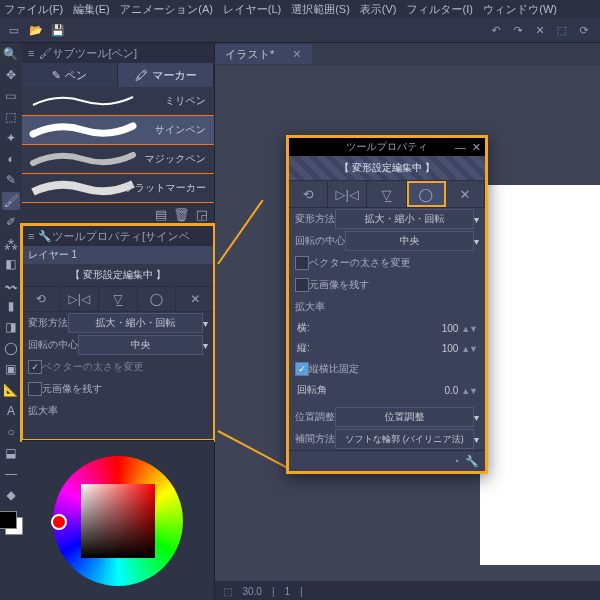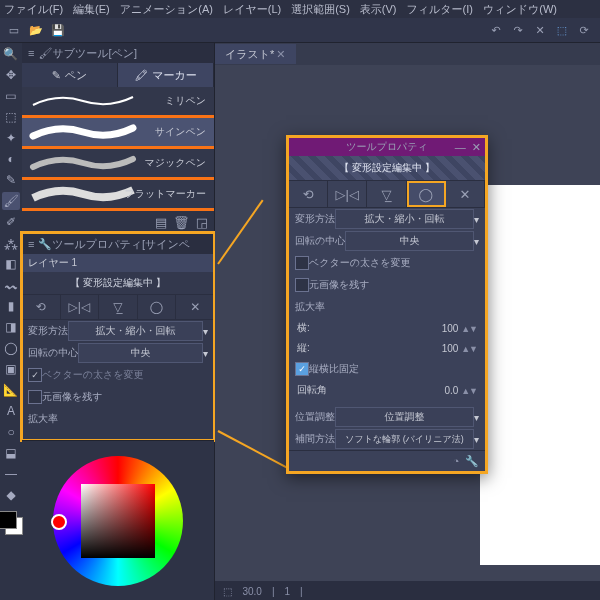--- a/index.html
+++ b/index.html
@@ -14,48 +14,48 @@
 .swatches{width:24px;height:24px;position:relative;margin-top:4px}
 .swatches .fg{width:16px;height:16px;background:#000;border:1px solid #888;position:absolute;left:0;top:0}
 .swatches .bg{width:16px;height:16px;background:#fff;border:1px solid #888;position:absolute;right:0;bottom:0}
 .mid-col{width:192px;background:#32374b;display:flex;flex-direction:column;border-right:1px solid #20232f}
 .panel-header{height:20px;background:#2a2e40;display:flex;align-items:center;padding:0 6px;font-size:11px;color:#9aa0b5}
 .panel-header .burger{margin-right:4px}
 .subtool-tabs{display:flex;height:24px}
 .subtool-tabs .tab{flex:1;display:flex;align-items:center;justify-content:center;gap:4px;background:#343a52;border-right:1px solid #262a3a;font-size:11px}
 .subtool-tabs .tab.active{background:#3e4562;color:#dfe3f0}
 .brush-list{flex:0 0 auto}
-.brush-item{height:28px;display:flex;align-items:center;border-bottom:3px solid #f97316;padding:0 6px;position:relative}
+.brush-item{height:28px;display:flex;align-items:center;border-bottom:1px solid #f97316;padding:0 6px;position:relative}
 .brush-item.sel{background:#4b5372}
 .brush-item .stroke{width:110px;height:20px;display:flex;align-items:center}
 .brush-item .label{position:absolute;right:8px;font-size:10px;color:#c5c8d3}
 .brush-foot{height:22px;background:#2e3346;display:flex;align-items:center;justify-content:flex-end;padding:0 6px;gap:6px;font-size:13px;color:#9aa0b5}
 .prop-panel{background:#33384d;flex:1;display:flex;flex-direction:column;border-top:1px solid #20232f}
 .prop-tab{height:18px;background:#3f4662;display:flex;align-items:center;padding:0 6px;font-size:10px}
 .prop-title{text-align:center;padding:4px 0;font-size:10px;color:#d0d4e0}
 .icon-row{display:flex;height:24px;border-top:1px solid #2a2e40;border-bottom:1px solid #2a2e40}
 .icon-row .ib{flex:1;display:flex;align-items:center;justify-content:center;border-right:1px solid #2a2e40;color:#9aa0b5;font-size:12px}
 .icon-row .ib:last-child{border-right:0}
 .prow{display:flex;align-items:center;height:22px;padding:0 6px;font-size:10px;gap:0}
 .prow .lbl{color:#a8adc2}
 .prow select,.prow .sel{flex:1;height:18px;background:#3a4058;border:1px solid #505773;color:#c5c8d3;font-size:10px;padding:0 4px;display:flex;align-items:center;justify-content:center}
 .chk{width:12px;height:12px;border:1px solid #6b7290;background:#2e3346;display:inline-flex;align-items:center;justify-content:center;font-size:9px}
 .color-panel{height:160px;background:#2e3346;display:flex;align-items:center;justify-content:center;border-top:1px solid #20232f}
 .color-wheel{width:130px;height:130px;border-radius:50%;background:conic-gradient(red,yellow,lime,cyan,blue,magenta,red);display:flex;align-items:center;justify-content:center;position:relative}
 .color-sq{width:74px;height:74px;background:linear-gradient(to bottom,transparent,#000),linear-gradient(to right,#fff,red)}
 .wheel-handle{width:12px;height:12px;border:2px solid #fff;border-radius:50%;position:absolute;left:-2px;top:58px;background:red}
 .canvas-area{flex:1;background:#363b4e;position:relative}
 .doc-tab{height:22px;display:flex;align-items:center}
-.doc-tab .t{height:20px;background:#3e4562;padding:0 10px;display:flex;align-items:center;font-size:11px;gap:2px}
+.doc-tab .t{height:20px;background:#3e4562;padding:0 10px;display:flex;align-items:center;font-size:11px;gap:18px}
 .canvas-bg{position:absolute;top:22px;left:0;right:0;bottom:20px;background:#3e4356}
 .white-doc{position:absolute;right:0;top:120px;width:120px;height:380px;background:#fff}
 .timeline{position:absolute;bottom:0;left:0;right:0;height:20px;background:#2a2e40;display:flex;align-items:center;padding:0 8px;font-size:10px;color:#8a90a8;gap:10px}
 
 .float{position:absolute;left:286px;top:135px;width:196px;background:#3b4159;border:3px solid #f5a623;box-shadow:0 4px 16px rgba(0,0,0,.5)}
-.float .titlebar{height:18px;background:#701a75;display:flex;align-items:center;justify-content:center;font-size:10px;color:#9aa0b5;position:relative}
+.float .titlebar{height:18px;background:#000000;display:flex;align-items:center;justify-content:center;font-size:10px;color:#9aa0b5;position:relative}
 .float .titlebar .cls{position:absolute;right:4px;display:flex;gap:6px;font-size:11px}
 .float .tab2{height:18px;background:#444b67;display:flex;align-items:center;padding:0 6px;font-size:10px}
 .float .bg-pattern{height:24px;background:repeating-linear-gradient(45deg,#4a5170 0 6px,#3e4562 6px 12px);display:flex;align-items:center;justify-content:center;font-size:10px;color:#dfe3f0}
 .icon-row2{display:flex;height:26px;border-top:1px solid #2a2e40;border-bottom:1px solid #2a2e40}
 .icon-row2 .ib{flex:1;display:flex;align-items:center;justify-content:center;border-right:1px solid #2a2e40;font-size:13px;color:#9aa0b5}
 .icon-row2 .ib.hi{outline:2px solid #f5a623;outline-offset:-2px;background:#454c69}
 .valrow{display:flex;align-items:center;height:20px;padding:0 8px;font-size:10px;justify-content:space-between}
 .valrow .arrows{font-size:9px;letter-spacing:-1px;color:#8a90a8}
 .float-foot{height:20px;display:flex;align-items:center;justify-content:flex-end;padding:0 6px;gap:6px;color:#8a90a8;border-top:1px solid #2a2e40}
 

